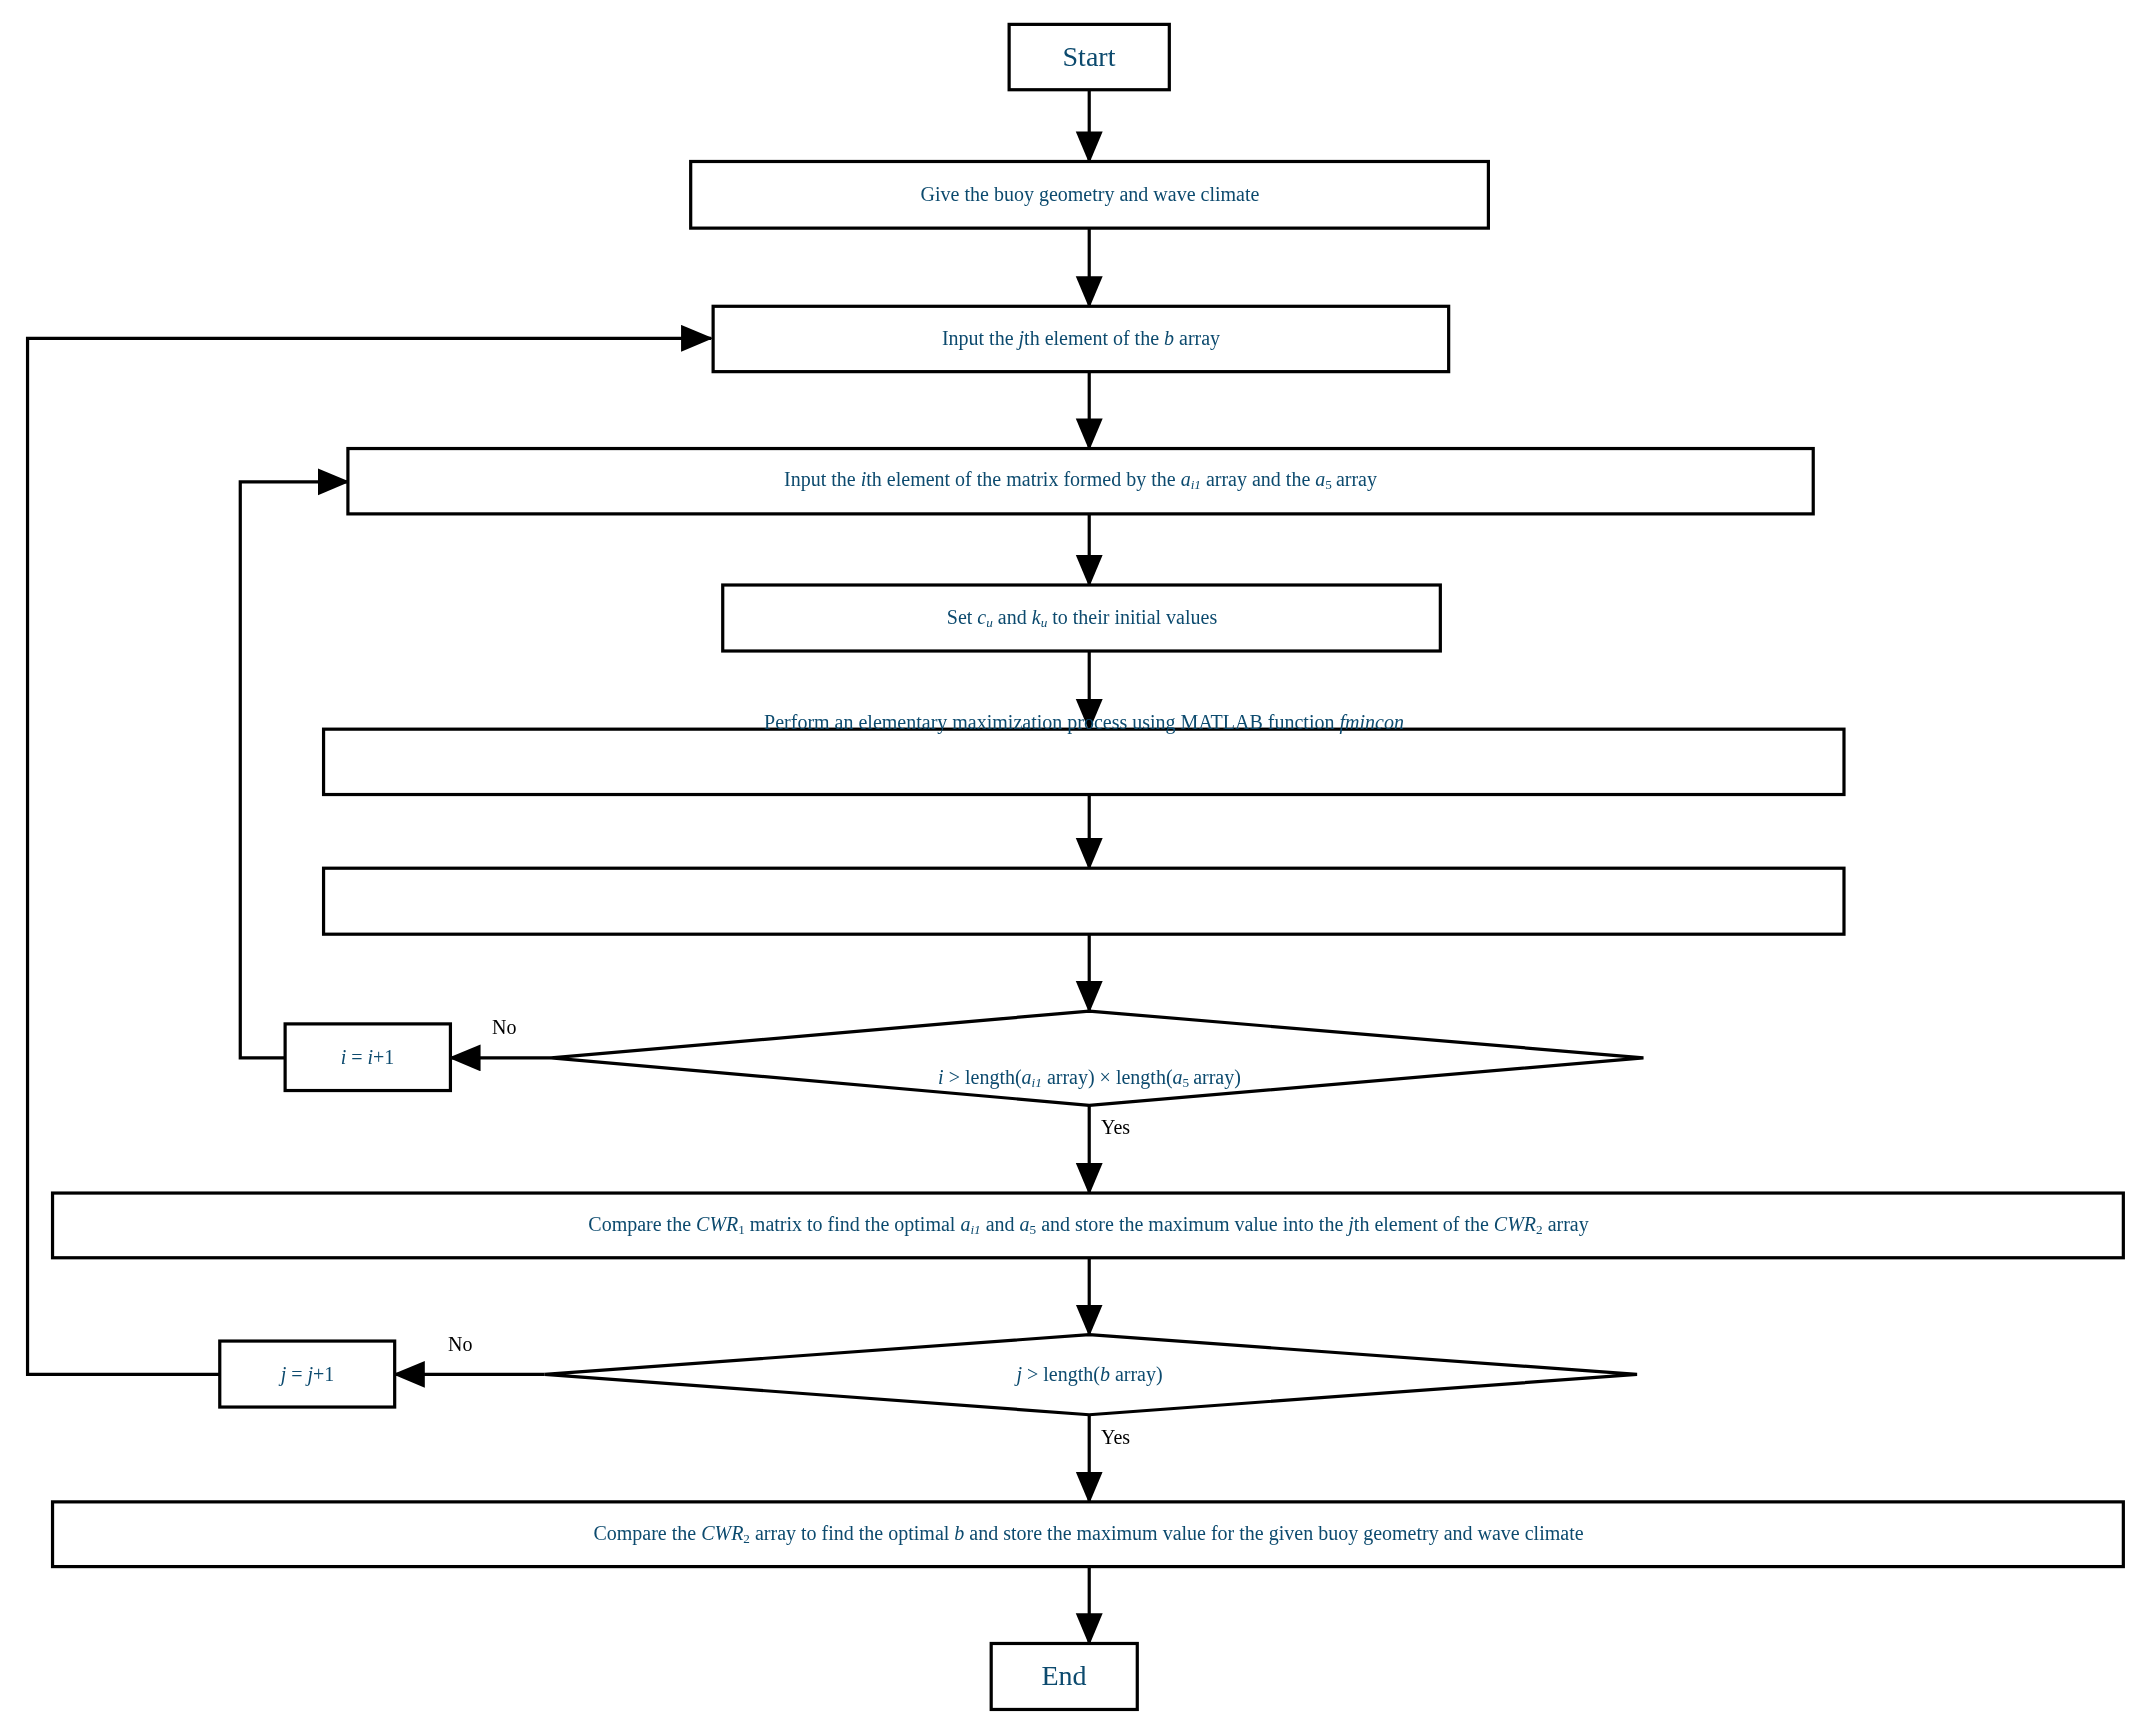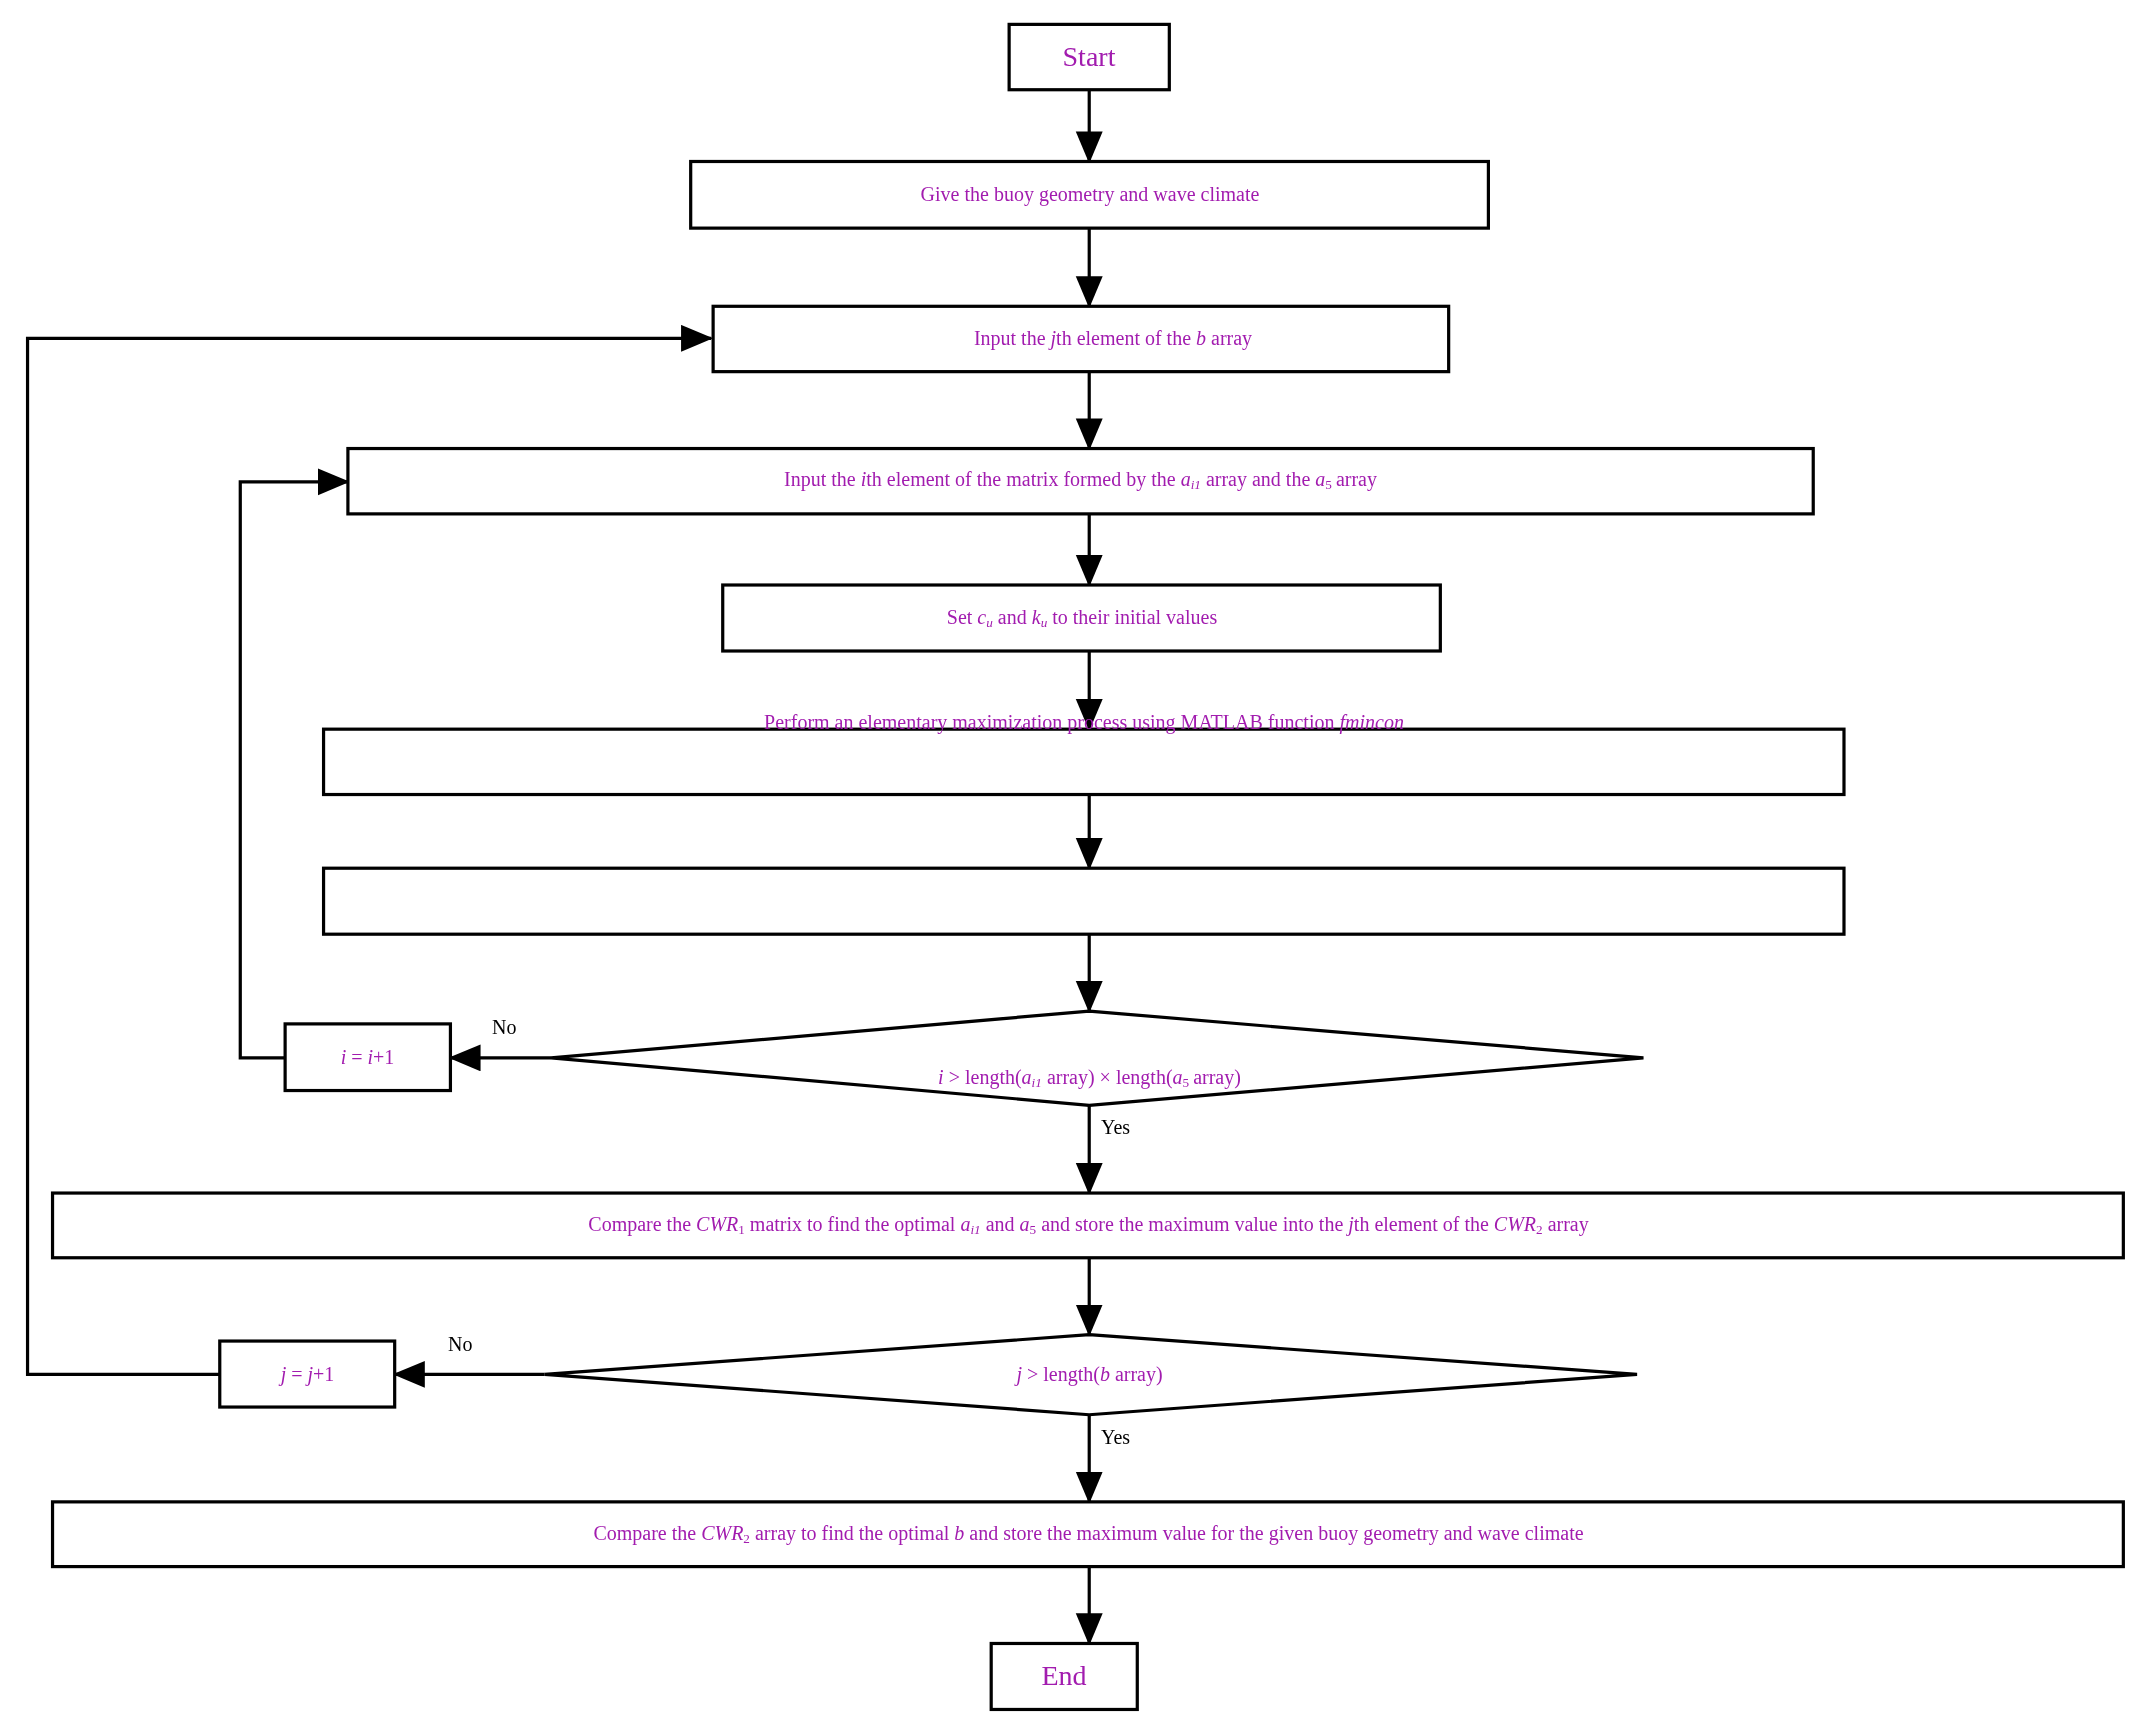--- a/index.html
+++ b/index.html
@@ -25,21 +25,21 @@
     top: 0;
     width: 2140px;
     height: 1730px;
   }
   .node-text {
     position: absolute;
     display: flex;
     align-items: center;
     justify-content: center;
     text-align: center;
-    color: #a21caf;
+    color: #0c4a6e;
     line-height: 1.05;
     white-space: nowrap;
     pointer-events: none;
     font-family: "Liberation Serif", "DejaVu Serif", serif;
   }
   .t-large   { font-size: 28px; }
   .t-body    { font-size: 20px; border-radius: 7px; }
   .edge-label {
     position: absolute;
     font-size: 20px;
@@ -116,21 +116,21 @@
 
       <polygon points="1700,1578 2565,1651 1700,1725 860,1651"></polygon>
       <polygon points="1700,2083 2555,2145 1700,2208 850,2145"></polygon>
     </g>
   </svg>
 
   <div class="node-text t-large" style="left:1009px; top:24px; width:160px; height:65px;">Start</div>
 
   <div class="node-text t-body" style="left:691px; top:161px; width:798px; height:67px;">Give the buoy geometry and wave climate</div>
 
-  <div class="node-text t-body" style="left:713px; top:306px; width:736px; height:65px;padding-left:32px;">
+  <div class="node-text t-body" style="left:713px; top:306px; width:736px; height:65px;">
     <span>Input the <i class="v">j</i>th element of the <i class="v">b</i> array</span>
   </div>
 
   <div class="node-text t-body" style="left:348px; top:448px; width:1465px; height:65px;">
     <span>Input the <i class="v">i</i>th element of the matrix formed by the <i class="v">a</i><sub>i1</sub> array and the <i class="v">a</i><sub class="up">5</sub> array</span>
   </div>
 
   <div class="node-text t-body" style="left:723px; top:585px; width:718px; height:66px;">
     <span>Set <i class="v">c</i><sub>u</sub> and <i class="v">k</i><sub>u</sub> to their initial values</span>
   </div>

